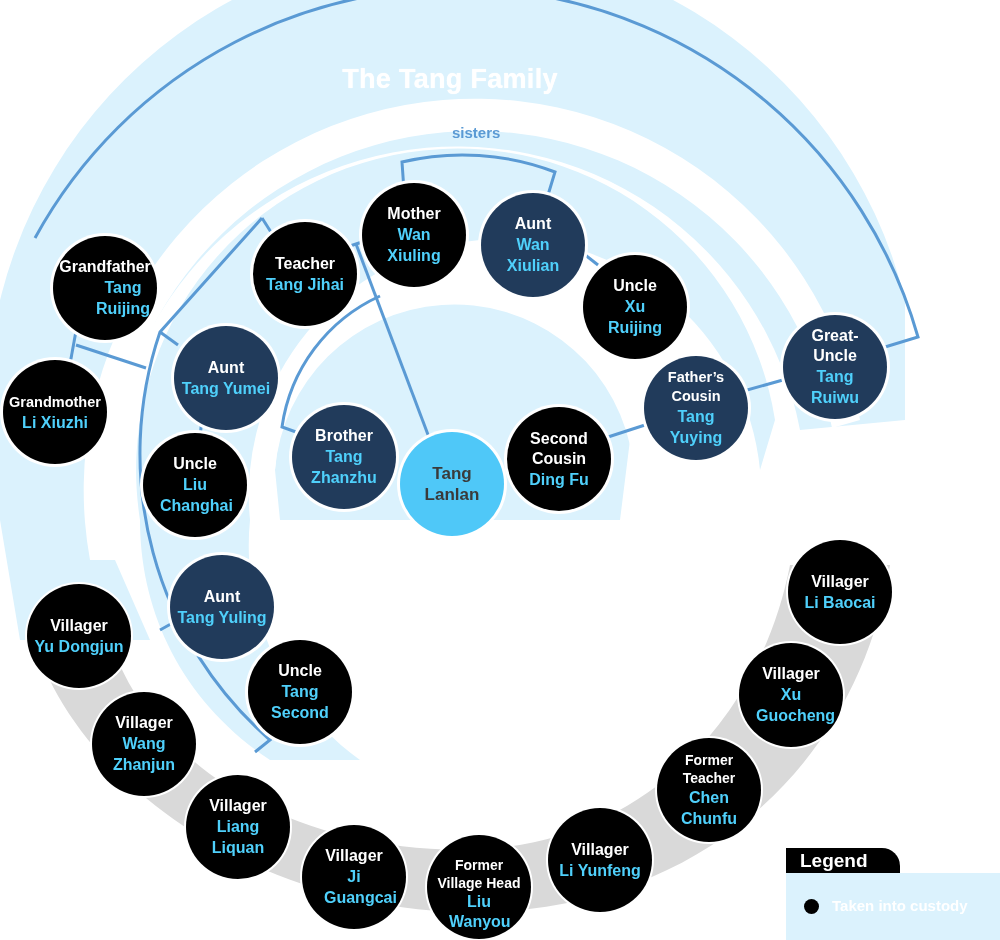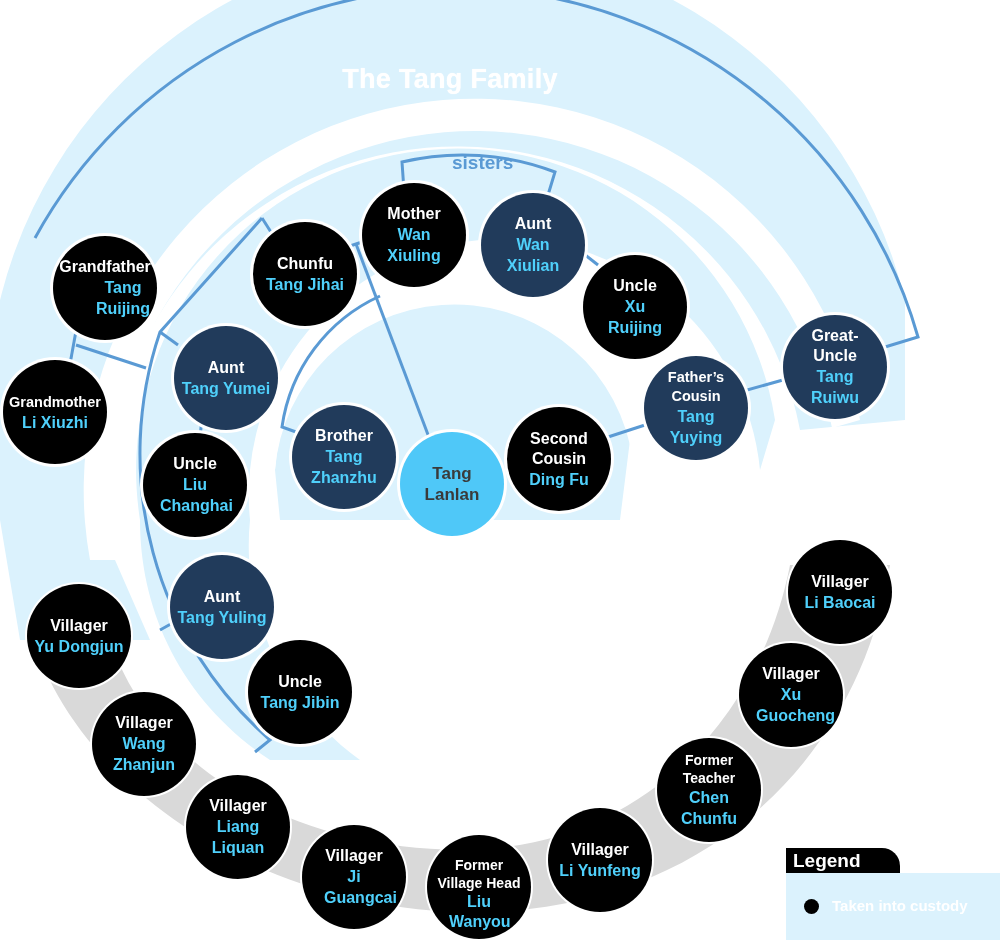--- a/index.html
+++ b/index.html
@@ -12,24 +12,24 @@
   .node.custody { background:#000000; }
   .node.family-free { background:#213b5b; }
   .node.center { background:#4fc8f8; }
   .role { color:#ffffff; font-weight:bold; font-size:16px; line-height:20px; }
   .name { color:#4fd0fb; font-weight:bold; font-size:16px; line-height:21px; }
   .center .name { color:#3a3a3a; font-size:17px; }
   .small .role, .small .name { font-size:14px; line-height:18px; }
   .title { position:absolute; left:300px; top:64px; width:300px; text-align:center;
            font-size:27px; font-weight:bold; color:#ffffff;
            text-shadow:0 0 1px #ffffff; letter-spacing:0.3px; }
-  .sisters { position:absolute; left:452px; top:152px; font-size:19px; font-weight:bold; color:#5a9ad4; }
+  .sisters { position:absolute; left:452px; top:124px; font-size:15px; font-weight:bold; color:#5a9ad4; }
   .legend-title { position:absolute; left:786px; top:848px; width:114px; height:25px;
                   background:#000000; color:#ffffff; font-size:19px; font-weight:bold;
-                  padding-left:7px; box-sizing:border-box; line-height:26px;
+                  padding-left:14px; box-sizing:border-box; line-height:26px;
                   border-top-right-radius:18px; }
   .legend-body { position:absolute; left:786px; top:873px; width:214px; height:67px; background:#dbf2fd; }
   .legend-dot { position:absolute; left:18px; top:26px; width:15px; height:15px; border-radius:50%; background:#000000; }
   .legend-label { position:absolute; left:46px; top:24px; font-size:15px; font-weight:bold; color:#ffffff; }
 </style>
 </head>
 <body>
 
 <svg id="diagram" viewBox="0 0 1000 940">
 
@@ -72,21 +72,21 @@
 
 <div class="node custody" style="left:53px;top:236px;width:104px;height:104px;">
   <span class="role">Grandfather</span>
   <span class="name" style="width:70px;margin-left:36px;">Tang Ruijing</span>
 </div>
 <div class="node custody" style="left:3px;top:360px;width:104px;height:104px;">
   <span class="role" style="font-size:14.5px;">Grandmother</span>
   <span class="name">Li Xiuzhi</span>
 </div>
 <div class="node custody" style="left:253px;top:222px;width:104px;height:104px;">
-  <span class="role">Chunfu</span>
+  <span class="role">Teacher</span>
   <span class="name">Tang Jihai</span>
 </div>
 <div class="node custody" style="left:362px;top:183px;width:104px;height:104px;">
   <span class="role">Mother</span>
   <span class="name" style="width:60px;">Wan Xiuling</span>
 </div>
 <div class="node family-free" style="left:481px;top:193px;width:104px;height:104px;">
   <span class="role">Aunt</span>
   <span class="name" style="width:60px;">Wan Xiulian</span>
 </div>
@@ -120,21 +120,21 @@
 <div class="node custody" style="left:143px;top:433px;width:104px;height:104px;">
   <span class="role">Uncle</span>
   <span class="name" style="width:70px;">Liu Changhai</span>
 </div>
 <div class="node family-free" style="left:170px;top:555px;width:104px;height:104px;">
   <span class="role">Aunt</span>
   <span class="name">Tang Yuling</span>
 </div>
 <div class="node custody" style="left:248px;top:640px;width:104px;height:104px;">
   <span class="role">Uncle</span>
-  <span class="name">Tang Jibin</span>
+  <span class="name">Tang Second</span>
 </div>
 
 <div class="node custody" style="left:27px;top:584px;width:104px;height:104px;box-shadow:0 0 0 2px #ffffff;">
   <span class="role">Villager</span>
   <span class="name">Yu Dongjun</span>
 </div>
 <div class="node custody" style="left:92px;top:692px;width:104px;height:104px;box-shadow:0 0 0 2px #ffffff;">
   <span class="role">Villager</span>
   <span class="name" style="width:65px;">Wang Zhanjun</span>
 </div>

